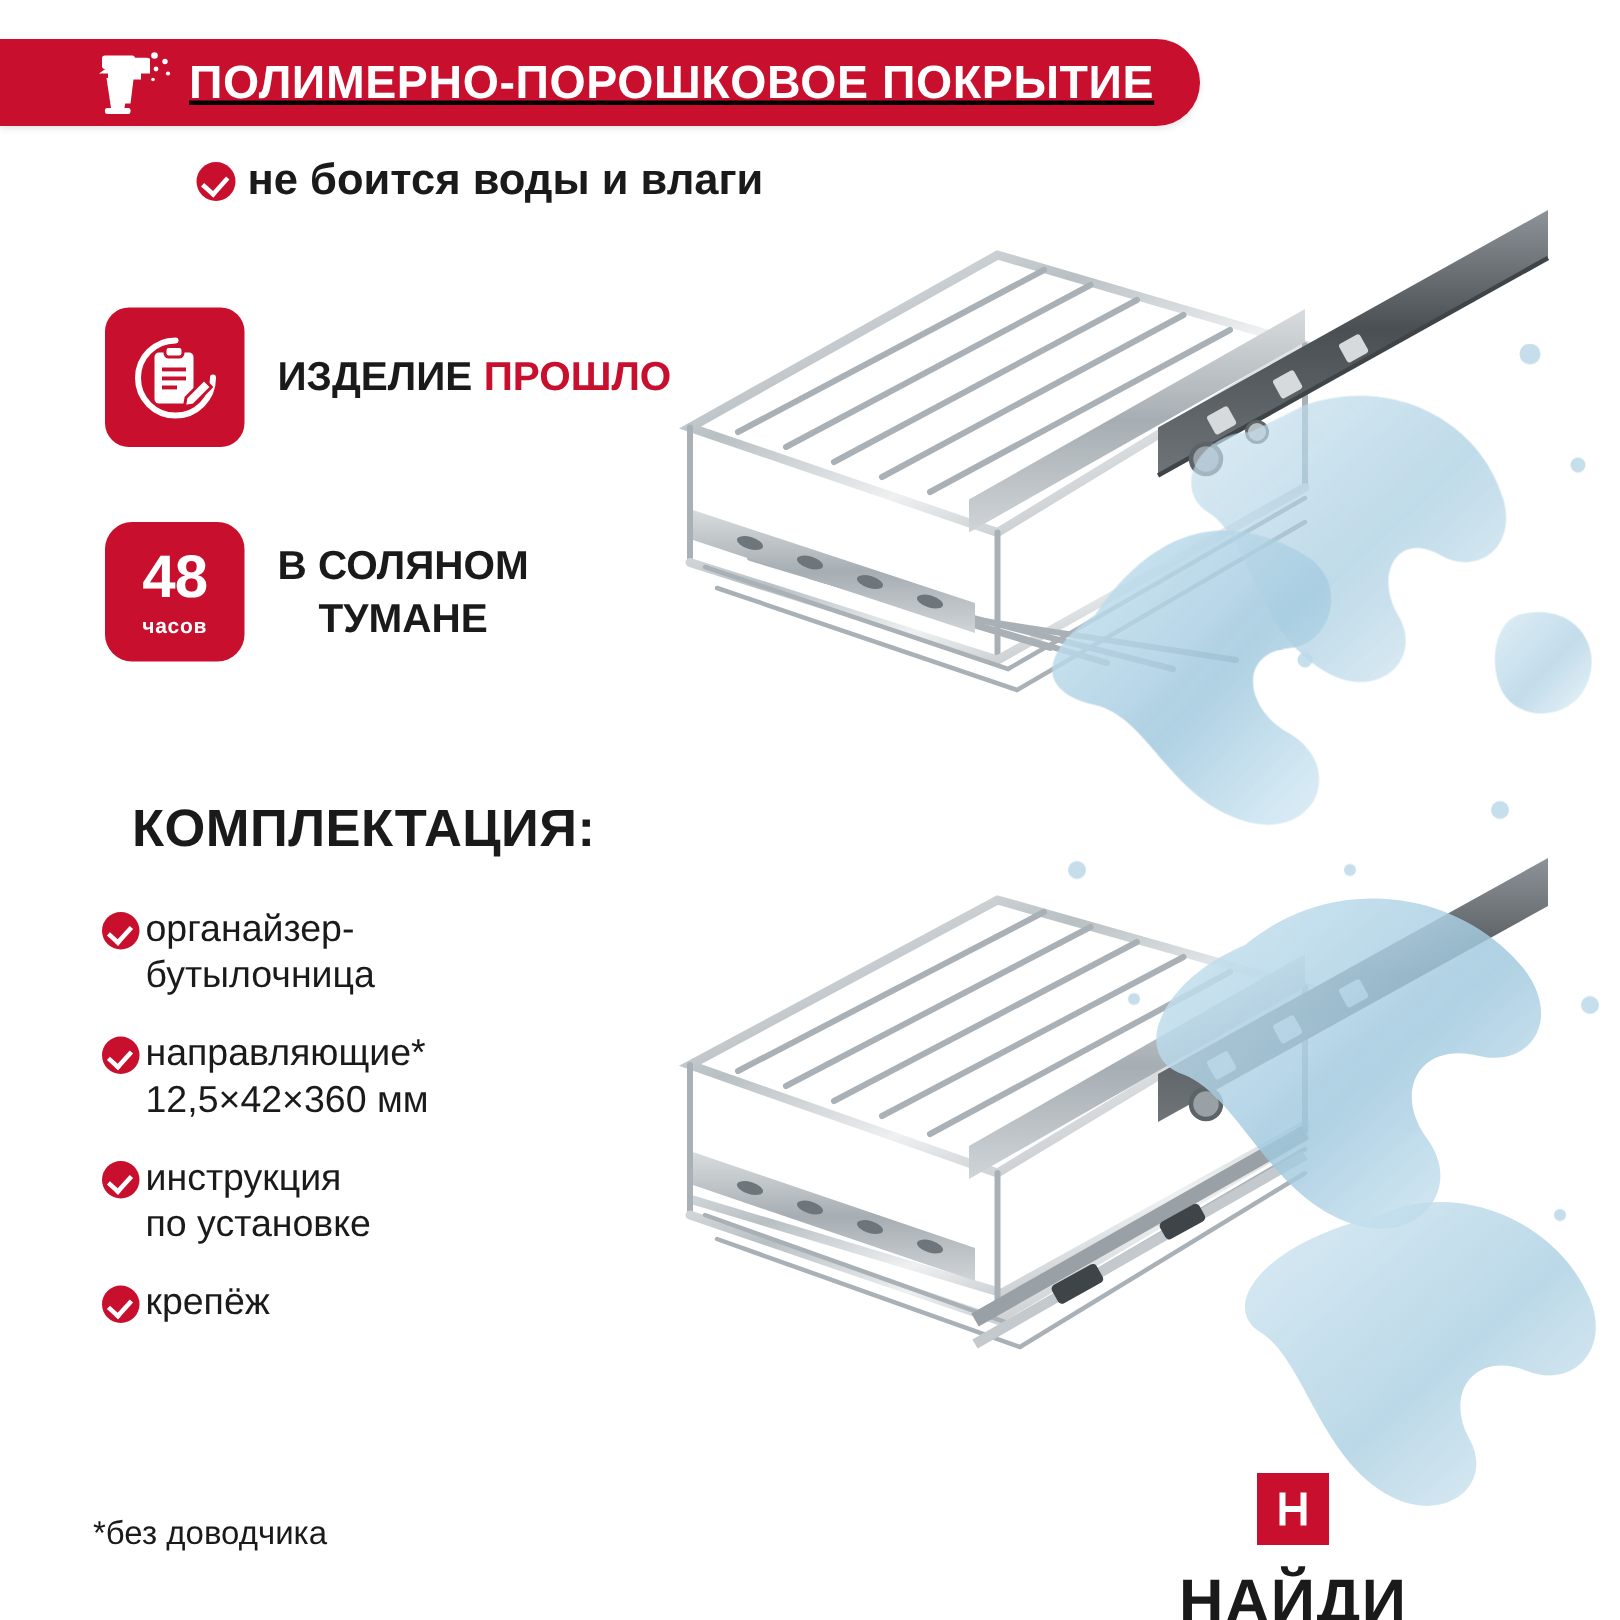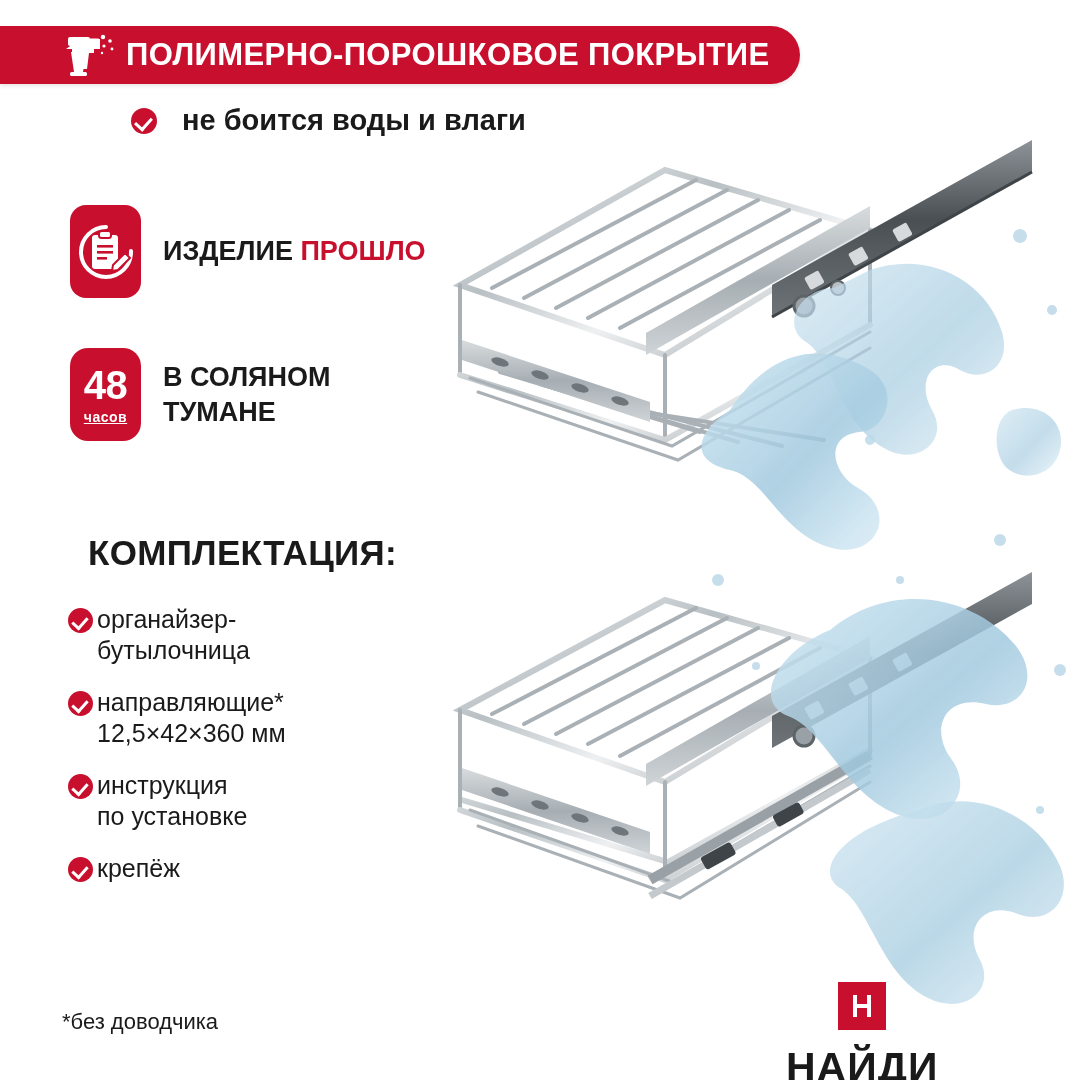--- a/index.html
+++ b/index.html
@@ -20,20 +20,21 @@
     position: absolute;
     left: 0;
     top: 26px;
     width: 800px;
     height: 58px;
     background: #c8102e;
     border-radius: 0 29px 29px 0;
     display: flex;
     align-items: center;
     box-shadow: 0 2px 4px rgba(0,0,0,0.10);
+    text-decoration: underline;
   }
   .banner-icon {
     width: 62px;
     height: 48px;
     margin-left: 58px;
     margin-right: 6px;
     flex: none;
     display: flex;
     align-items: center;
     justify-content: center;
@@ -46,21 +47,21 @@
     white-space: nowrap;
   }
 
   
   .subtitle-row {
     position: absolute;
     left: 131px;
     top: 104px;
     display: flex;
     align-items: center;
-    gap: 25px;
+    gap: 8px;
   }
   .check {
     width: 26px;
     height: 26px;
     border-radius: 50%;
     background: #c8102e;
     flex: none;
     position: relative;
   }
   .check::after {
@@ -79,26 +80,27 @@
     font-weight: bold;
     color: #1a1a1a;
     white-space: nowrap;
   }
 
   
   .badge-row {
     position: absolute;
     display: flex;
     align-items: center;
+    text-align: center;
   }
   .badge-row.tested { left: 70px; top: 205px; }
   .badge-row.hours  { left: 70px; top: 348px; }
 
   .badge-square {
-    width: 71px;
+    width: 93px;
     height: 93px;
     background: #c8102e;
     border-radius: 16px;
     flex: none;
     display: flex;
     flex-direction: column;
     align-items: center;
     justify-content: center;
     color: #ffffff;
   }
@@ -107,21 +109,20 @@
     font-size: 40px;
     font-weight: bold;
     line-height: 1;
     letter-spacing: -0.5px;
   }
   .badge-sub {
     font-size: 14px;
     font-weight: bold;
     margin-top: 4px;
     letter-spacing: 0.5px;
-    text-decoration: underline;
   }
   .badge-text {
     margin-left: 22px;
     font-size: 27px;
     font-weight: bold;
     line-height: 1.28;
     color: #1a1a1a;
     white-space: nowrap;
   }
   .badge-text .accent { color: #c8102e; }

